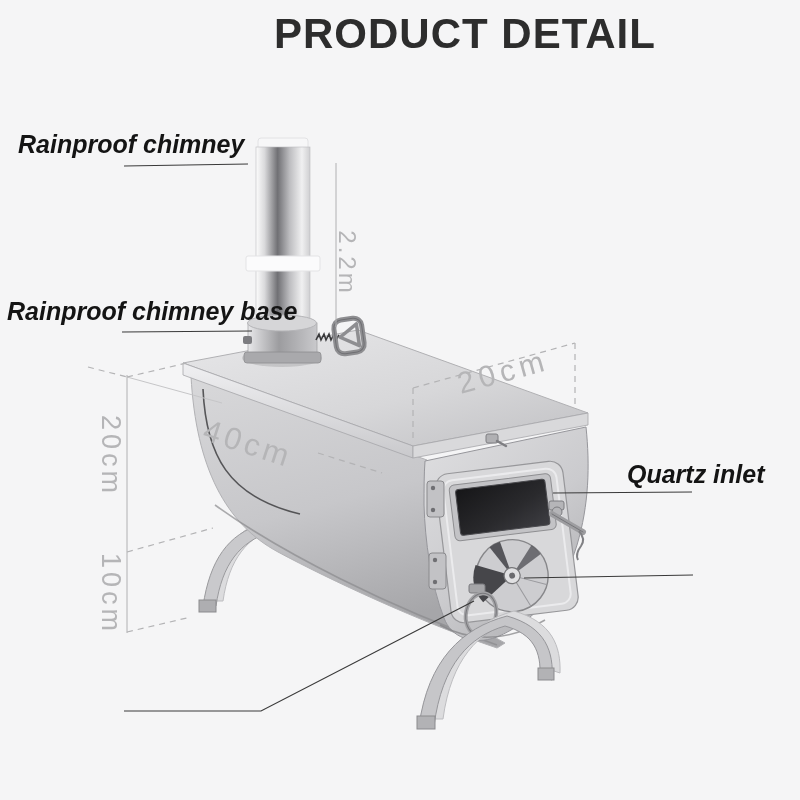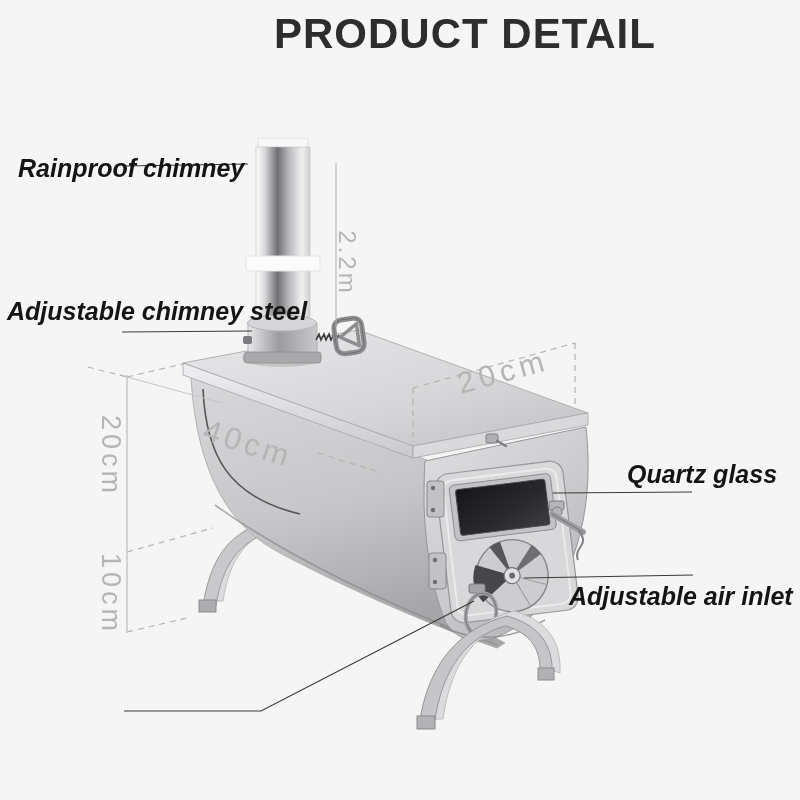--- a/index.html
+++ b/index.html
@@ -5,21 +5,21 @@
   html,body{margin:0;padding:0;}
   body{width:800px;height:800px;position:relative;overflow:hidden;
        background:#f5f5f6;font-family:"Liberation Sans",sans-serif;}
   .stage{position:absolute;inset:0;width:800px;height:800px;}
   svg.art{position:absolute;left:0;top:0;}
   .title{position:absolute;left:250px;top:10px;font-size:42px;font-weight:bold;
          color:#2d2d2d;letter-spacing:1px;white-space:nowrap;margin-left:24px;}
   .callout{position:absolute;font-style:italic;font-weight:bold;color:#141414;
            white-space:nowrap;}
   .dim{position:absolute;color:#b5b5b7;white-space:nowrap;font-weight:normal;}
-  .lbl-rainproof{left:18px;top:130px;font-size:25px;margin-top:24px;}
+  .lbl-rainproof{left:18px;top:130px;font-size:25px;}
   .lbl-chimneybase{left:7px;top:297px;font-size:25px;}
   .lbl-quartz{left:627px;top:460px;font-size:25px;}
   .lbl-airinlet{left:569px;top:582px;font-size:25px;}
   .lbl-pullring{left:17px;top:713px;font-size:23px;}
   .dim-22m{left:347px;top:263px;font-size:24px;letter-spacing:3px;
            transform:translate(-50%,-50%) rotate(90deg);}
   .dim-top20{left:503px;top:372px;font-size:30px;letter-spacing:5px;
              transform:translate(-50%,-50%) rotate(-15.5deg);}
   .dim-40{left:248px;top:444px;font-size:31px;letter-spacing:4px;
           transform:translate(-50%,-50%) rotate(18deg);}
@@ -197,22 +197,21 @@
       <line x1="122" y1="332" x2="252" y2="331"></line>
       <line x1="553" y1="493" x2="692" y2="492"></line>
       <line x1="524" y1="578" x2="693" y2="575"></line>
       <polyline points="124,711 261,711 474,601"></polyline>
     </g>
   </svg>
 
   <div class="title">PRODUCT DETAIL</div>
 
   <div class="callout lbl-rainproof">Rainproof chimney</div>
-  <div class="callout lbl-chimneybase">Adjustable chimney steel</div>
-  <div class="callout lbl-quartz">Quartz glass</div>
-  <div class="callout lbl-airinlet">Adjustable air inlet</div>
+  <div class="callout lbl-chimneybase">Rainproof chimney base</div>
+  <div class="callout lbl-quartz">Quartz inlet</div>
 
   <div class="dim dim-22m">2.2m</div>
   <div class="dim dim-top20">20cm</div>
   <div class="dim dim-40">40cm</div>
   <div class="dim dim-left20">20cm</div>
   <div class="dim dim-left10">10cm</div>
 </div>
 
 </body></html>

